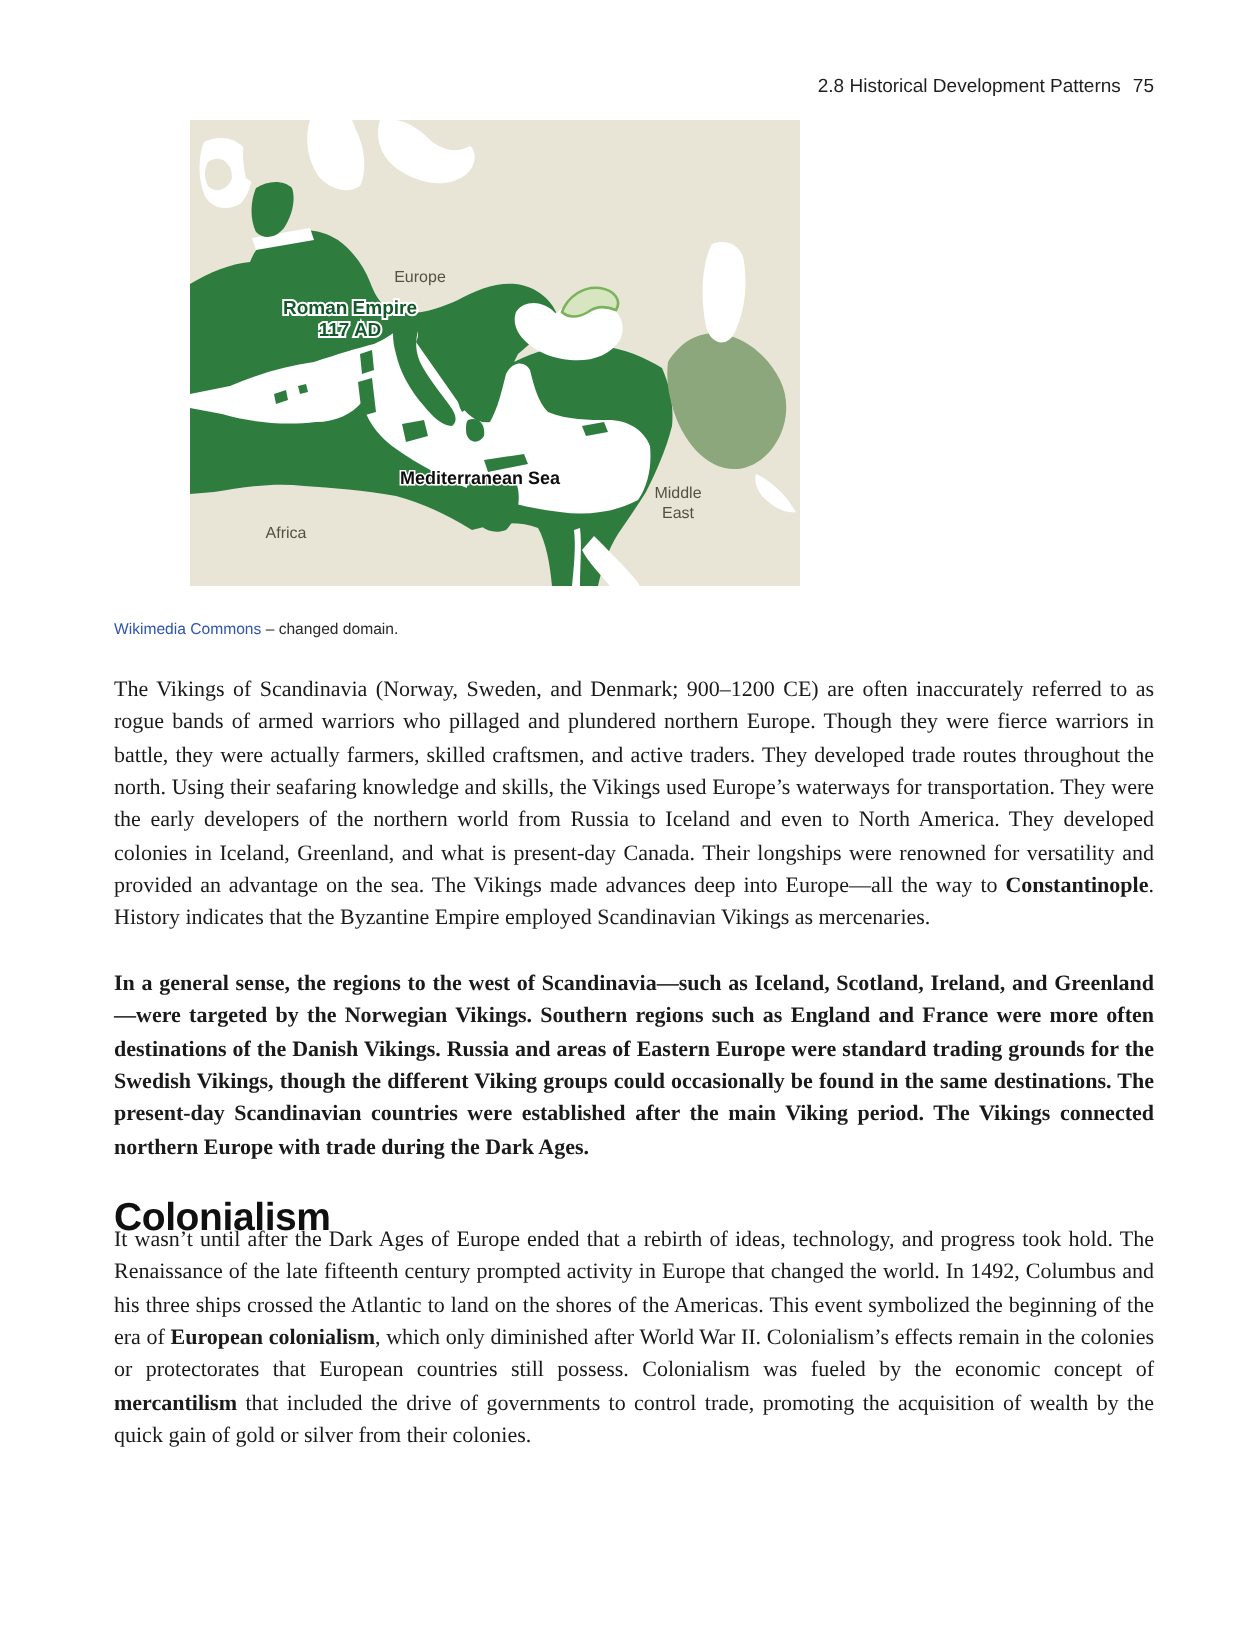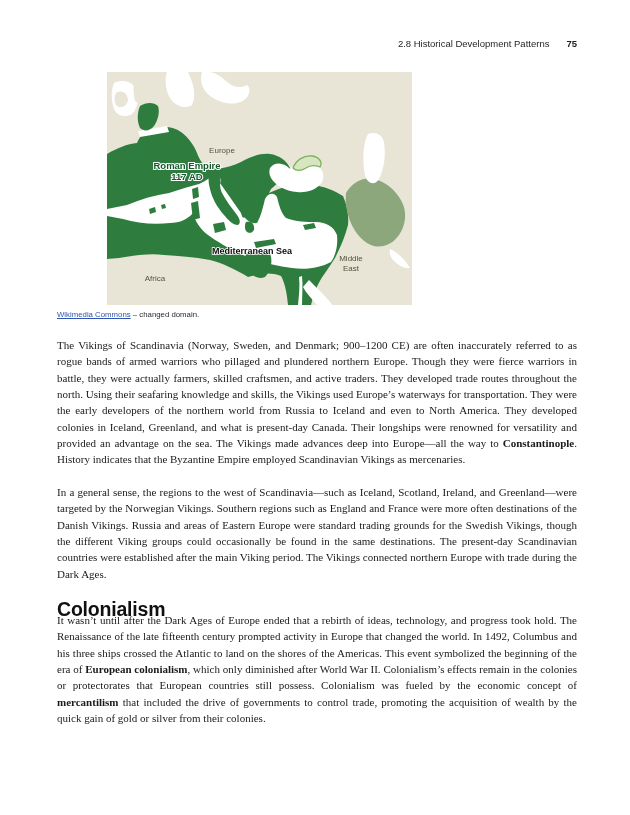--- a/index.html
+++ b/index.html
@@ -1,29 +1,29 @@
 <!DOCTYPE html>
 <html><head>
 <meta charset="utf-8">
 <style>
   html,body{margin:0;padding:0;}
   body{width:630px;height:815px;background:#ffffff;position:relative;overflow:hidden;
        font-family:"Liberation Serif",serif;}
   .page-header{position:absolute;top:38px;right:53px;font-family:"Liberation Sans",sans-serif;
        font-size:9.5px;color:#1f1f1f;white-space:nowrap;}
-  .pgnum{margin-left:17px;font-weight:bold;}
-  .map-figure{position:absolute;left:95px;top:60px;width:305px;height:233px;margin:12px;}
+  .pgnum{margin-left:6px;}
+  .map-figure{position:absolute;left:95px;top:60px;width:305px;height:233px;margin:0;}
   .map-figure svg{display:block;}
   .caption{position:absolute;left:57px;top:310px;font-family:"Liberation Sans",sans-serif;
        font-size:7.8px;color:#2a2a2a;}
-  .caption-link{color:#2f55b0;text-decoration:underline;cursor:pointer;text-align:right;}
+  .caption-link{color:#2f55b0;cursor:pointer;text-align:right;}
   .body{position:absolute;left:57px;width:520px;margin:0;font-size:11px;line-height:16.35px;
        text-align:justify;color:#1a1a1a;}
   .p1{top:337px;}
-  .p2{top:484px;}
+  .p2{top:484px;font-weight:bold;}
   .p3{top:612px;}
   .heading{position:absolute;left:57px;top:598px;margin:0;font-family:"Liberation Sans",sans-serif;
        font-size:19.5px;font-weight:700;color:#101010;letter-spacing:-0.2px;}
   .map-label{font-family:"Liberation Sans",sans-serif;}
   .lbl-region{font-size:8px;fill:#52523f;}
   .lbl-empire{font-size:9.5px;font-weight:bold;fill:#14592b;stroke:#ffffff;stroke-width:2px;paint-order:stroke;}
   .lbl-sea{font-size:9px;font-weight:bold;fill:#0d0d0d;stroke:#ffffff;stroke-width:1.6px;paint-order:stroke;}
 </style>
 </head>
 <body>

